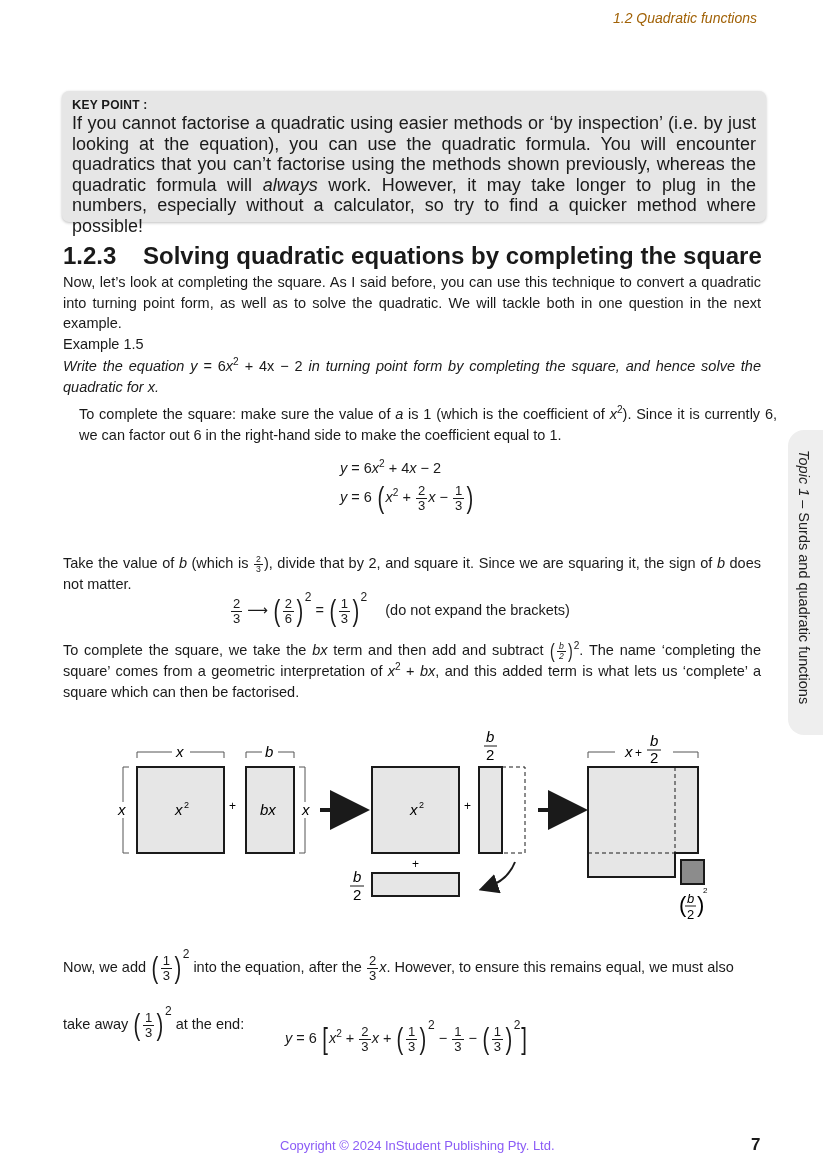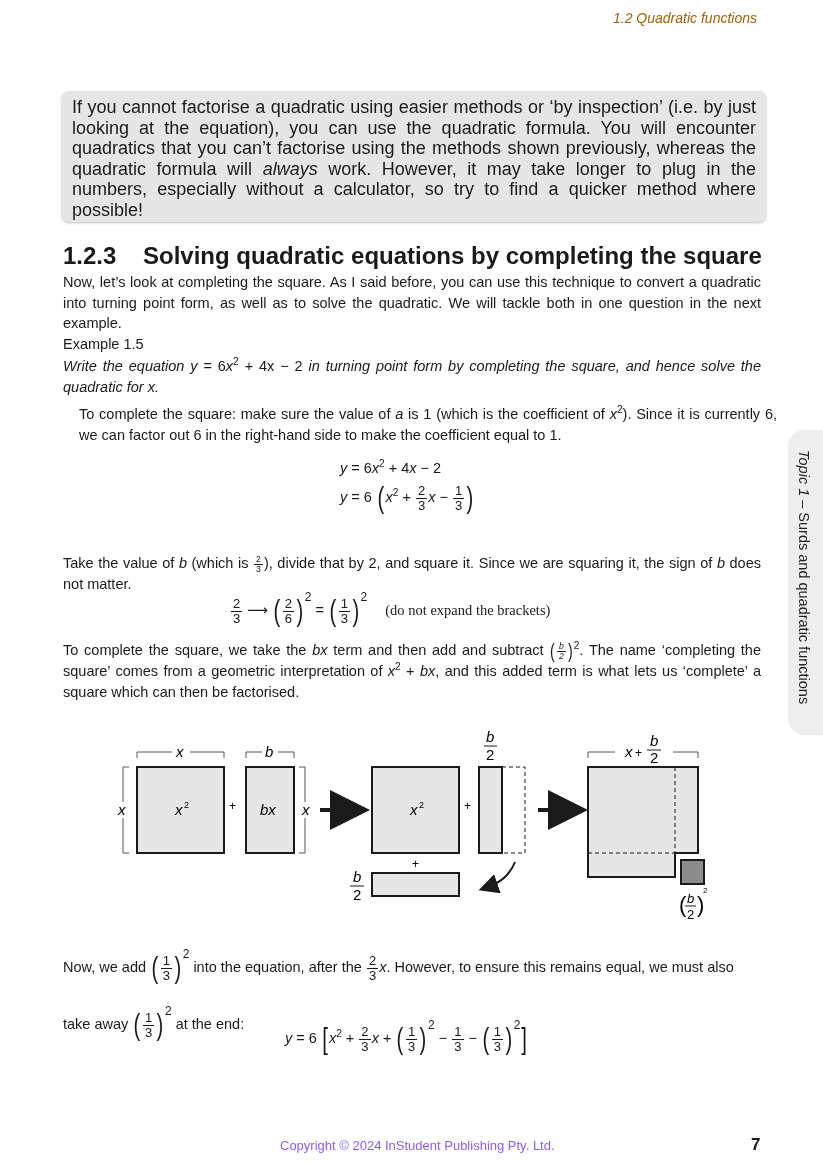--- a/index.html
+++ b/index.html
@@ -34,20 +34,21 @@
   .footer { left:280px; top:1138px; font-size:13px; color:#8b5cf6; }
   .pagenum { left:751px; top:1135px; font-size:17px; font-weight:bold; }
   .diagram { left:110px; top:730px; }
 </style>
 </head>
 <body>
 
 <div class="abs running-head">1.2 Quadratic functions</div>
 
 <div class="abs keypoint">
+  <div class="kp-title"><span class="big">K</span><span>EY </span><span class="big">P</span><span>OINT :</span></div>
   <div class="kp-body"><span>If you cannot factorise a quadratic using easier methods or ‘by inspection’ (i.e.  by just looking at the equation), you can use the quadratic formula.  You will encounter quadratics that you can’t factorise using the methods shown previously, whereas the quadratic formula will </span><span class="italic">always</span><span> work.  However, it may take longer to plug in the numbers, especially without a calculator, so try to find a quicker method where possible!</span></div>
 </div>
 
 <div class="abs section-title"><span class="num">1.2.3</span><span>Solving quadratic equations by completing the square</span></div>
 <div class="abs para" style="top:272px;">Now, let’s look at completing the square. As I said before, you can use this technique to convert a quadratic into turning point form, as well as to solve the quadratic.  We will tackle both in one question in the next example.</div>
 
 <div class="abs ex-title">Example 1.5</div>
 <div class="abs para italic" style="top:356px;">
   <span>Write the equation </span><span>y</span><span style="font-style:normal"> = 6</span><span>x</span><sup style="font-style:normal">2</sup><span style="font-style:normal"> + 4x − 2</span><span> in turning point form by completing the square, and hence solve the quadratic for </span><span>x</span><span>.</span>
 </div>
@@ -83,21 +84,21 @@
   <span>⟶</span>
   <span class="paren">(</span><span class="frac">
       <span class="n">2</span>
       <span class="d">6</span>
     </span><span class="paren">)</span><span class="sq">2</span>
   <span>=</span>
   <span class="paren">(</span><span class="frac">
       <span class="n">1</span>
       <span class="d">3</span>
     </span><span class="paren">)</span><span class="sq">2</span>
-  <span style="margin-left:14px;font-family:Liberation Serif, serif;">(do not expand the brackets)</span>
+  <span style="margin-left:14px;">(do not expand the brackets)</span>
 </div>
 
 <div class="abs para" style="top:640px;">
   <span>To complete the square, we take the </span><span class="italic">bx</span><span> term and then add and subtract </span><span class="paren sm">(</span><span class="frac small italic">
       <span class="n">b</span>
       <span class="d">2</span>
     </span><span class="paren sm">)</span><sup>2</sup><span>.  The name ‘completing the square’ comes from a geometric interpretation of </span><span class="italic">x</span><sup>2</sup><span> + </span><span class="italic">bx</span><span>, and this added term is what lets us ‘complete’ a square which can then be factorised.</span>
 </div>
 
 <svg class="abs diagram" width="620" height="200" viewBox="0 0 620 200" font-family="Liberation Sans, sans-serif" font-style="italic" font-size="15">

